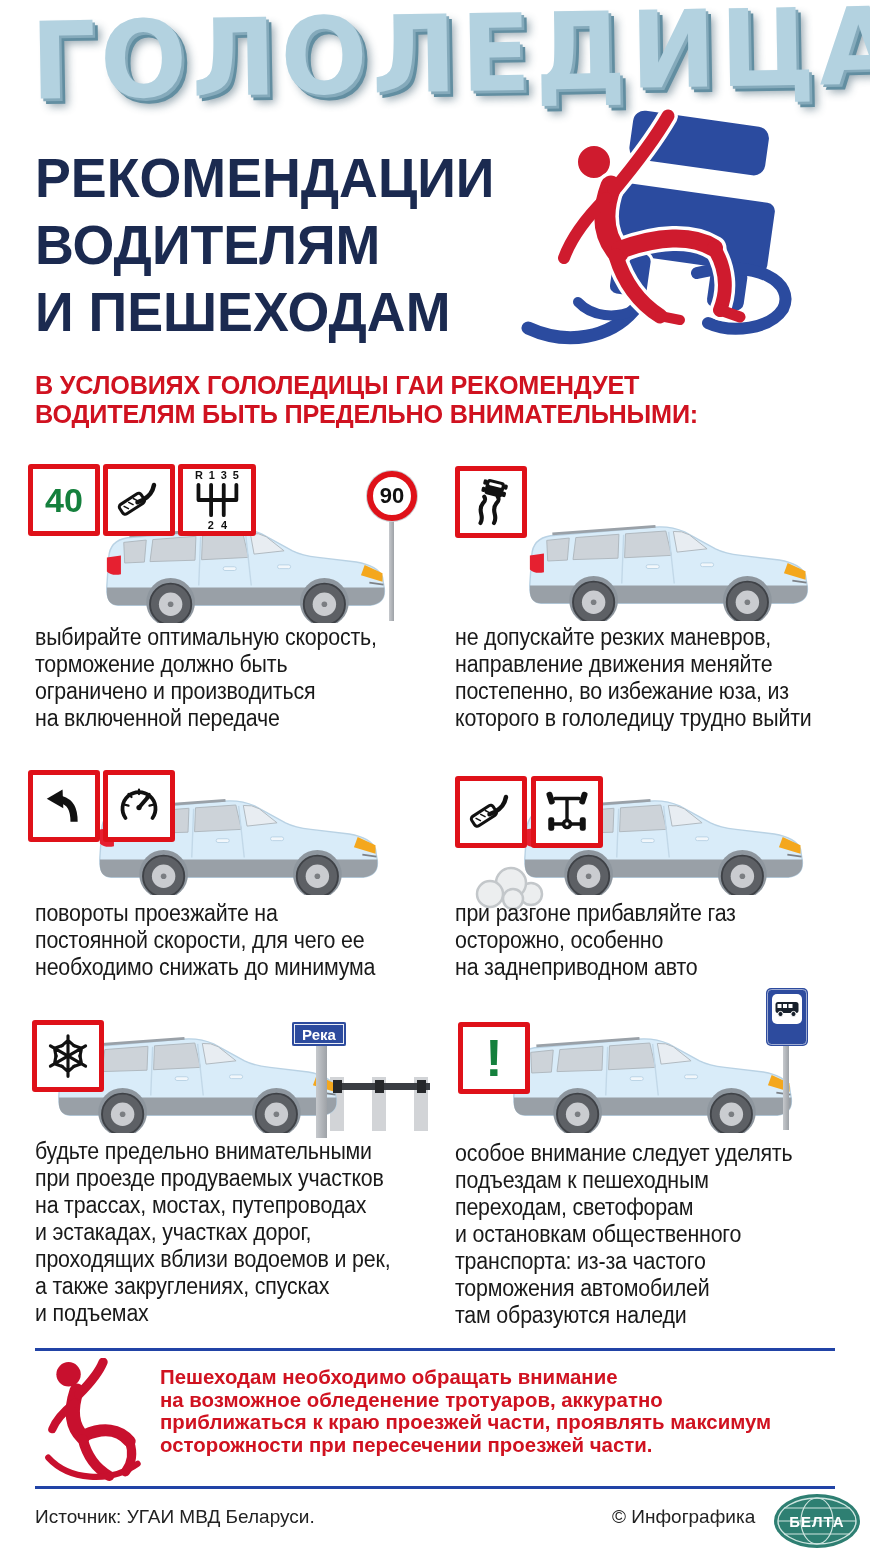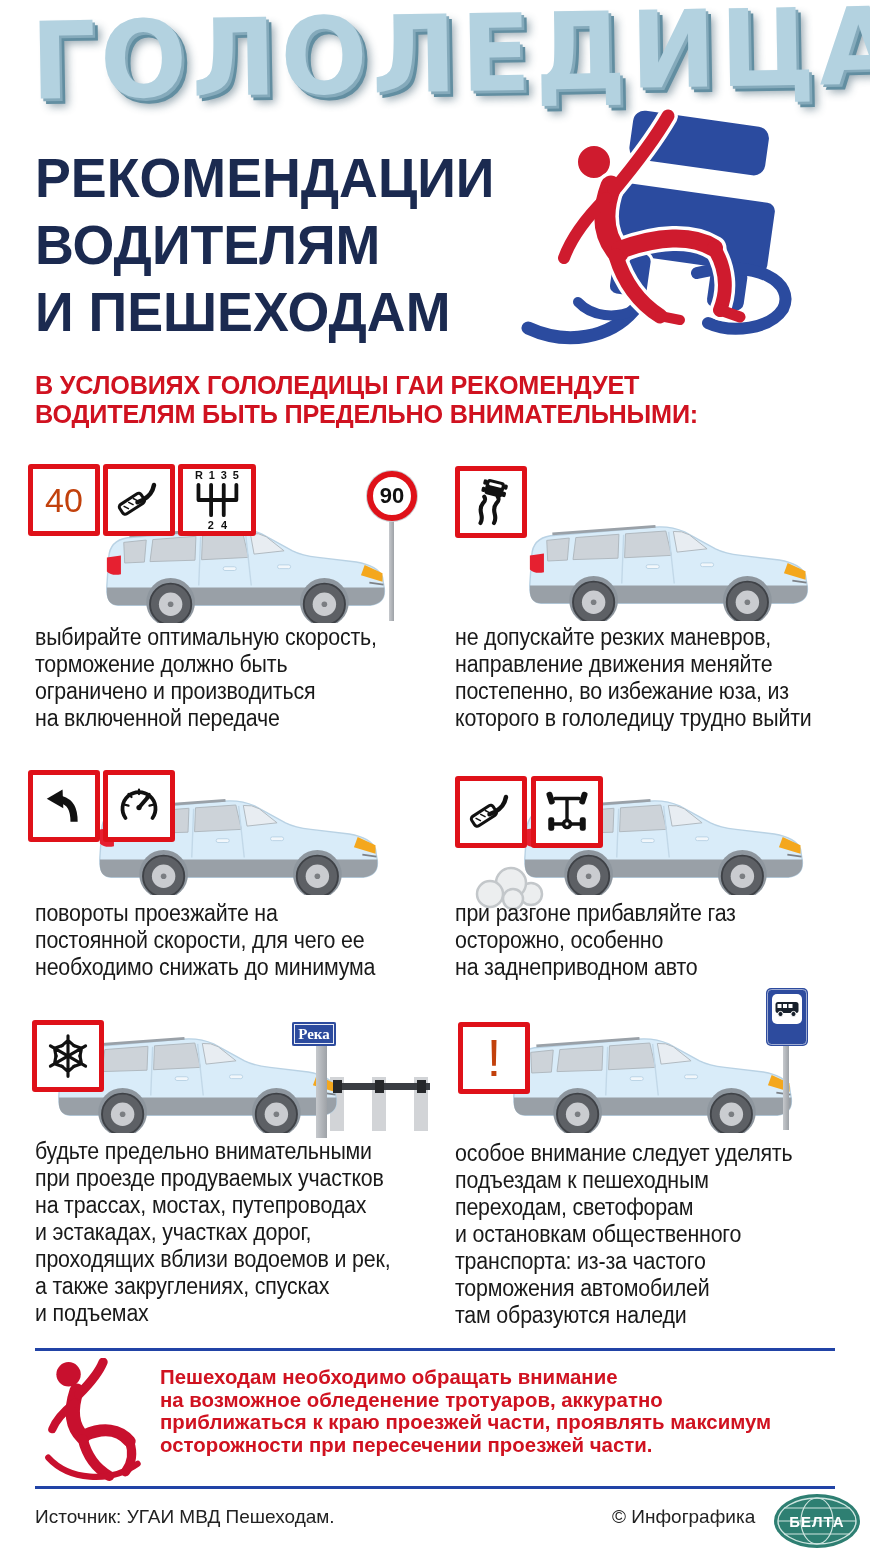--- a/index.html
+++ b/index.html
@@ -15,32 +15,32 @@
     font-family:"DejaVu Sans","Liberation Sans",sans-serif;}
   .subtitle{left:35px;top:144px;font-size:56px;line-height:67px;font-weight:700;color:#1b2a50;
     letter-spacing:0;transform:scaleX(.96);transform-origin:left top;}
   .intro{left:35px;top:371px;font-size:26px;line-height:29px;font-weight:700;color:#d01220;
     transform:scaleX(.97);transform-origin:left top;letter-spacing:-0.2px;}
 
   
   .badge{width:72px;height:72px;border:5px solid #df1119;border-radius:3px;background:#fff;
     display:flex;align-items:center;justify-content:center;box-sizing:border-box;z-index:6;}
   .badge svg{display:block;}
-  .badge .glyph-txt{font-weight:400;color:#c2410c;font-family:"Liberation Sans",sans-serif;}
+  .badge .glyph-txt{font-weight:700;color:#15803d;font-family:"Liberation Sans",sans-serif;}
 
   
   .sign60{left:367px;top:471px;width:50px;height:50px;border-radius:50%;border:6px solid #df1119;
     background:#fff;box-sizing:border-box;display:flex;align-items:center;justify-content:center;
     font-size:22px;font-weight:700;color:#111;z-index:6;box-shadow:0 0 0 1px #c9ccd0;}
   .pole{background:linear-gradient(90deg,#c6c9cd,#9ea2a7);z-index:5;}
 
   
-  .reka-sign{left:292px;top:1022px;width:44px;height:24px;background:#2d4b9e;color:#fff;
+  .reka-sign{left:292px;top:1022px;width:54px;height:24px;background:#2d4b9e;color:#fff;
     font-size:15px;font-weight:700;display:flex;align-items:center;justify-content:center;
-    box-shadow:inset 0 0 0 2px #2d4b9e, inset 0 0 0 3px rgba(255,255,255,.9);z-index:6;border-radius:2px;font-family:Liberation Serif, serif;}
+    box-shadow:inset 0 0 0 2px #2d4b9e, inset 0 0 0 3px rgba(255,255,255,.9);z-index:6;border-radius:2px;}
 
   
   .car{width:300px;z-index:2;}
   .car svg{display:block;width:100%;}
 
   
   .note{font-size:23px;line-height:27px;color:#191919;font-weight:400;
     transform:scaleX(.93);transform-origin:left top;letter-spacing:-0.2px;z-index:7;}
 
   
@@ -425,21 +425,21 @@
       <path d="M88,82 C92,94 90,104 84,112" stroke-width="9"></path>
       <path d="M42,80 C46,96 54,108 68,116" stroke-width="10"></path>
       <path d="M8,98 C28,120 68,124 96,104" stroke-width="6"></path>
     </g>
   </svg>
   <div class="abs ped-note preline">Пешеходам необходимо обращать внимание
 на возможное обледенение тротуаров, аккуратно
 приближаться к краю проезжей части, проявлять максимум
 осторожности при пересечении проезжей части.</div>
 
-  <div class="abs footer-text" style="left:35px;top:1506px">Источник: УГАИ МВД Пешеходам.</div>
+  <div class="abs footer-text" style="left:35px;top:1506px">Источник: УГАИ МВД Беларуси.</div>
   <div class="abs footer-text" style="left:612px;top:1506px">© Инфографика</div>
   <svg class="abs" style="left:772px;top:1492px" width="90" height="58" viewBox="0 0 90 58">
     <ellipse cx="45" cy="29" rx="43" ry="27" fill="#2e7f72"></ellipse>
     <ellipse cx="45" cy="29" rx="39" ry="23" fill="none" stroke="#cfe5e0" stroke-width="1.4"></ellipse>
     <ellipse cx="45" cy="29" rx="16" ry="23" fill="none" stroke="#cfe5e0" stroke-width="1.2"></ellipse>
     <path d="M6,29 H84 M12,16 H78 M12,42 H78" stroke="#cfe5e0" stroke-width="1.2" fill="none"></path>
     <text x="45" y="34.5" text-anchor="middle" font-size="15" font-weight="bold" fill="#ffffff" letter-spacing="1">БЕЛТА</text>
   </svg>
 
 </div>

